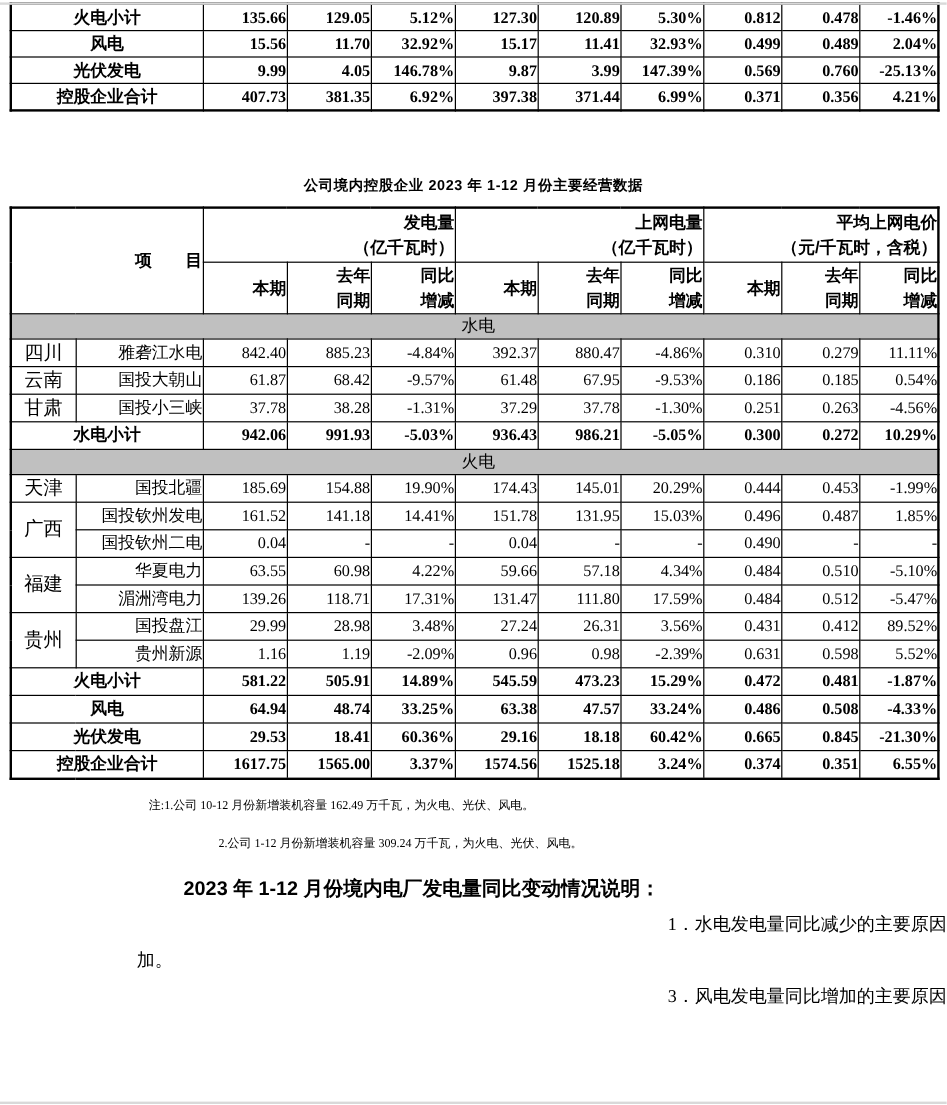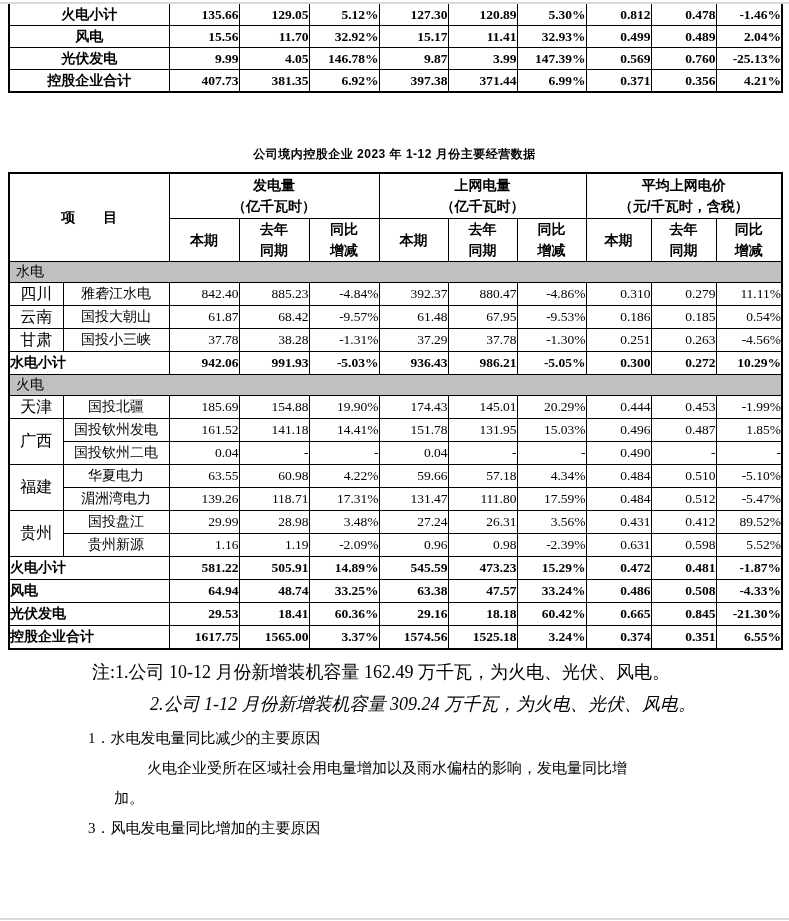--- a/index.html
+++ b/index.html
@@ -30,56 +30,56 @@
   
   .title{
     margin-top:53px;text-align:center;
     font-family:"Liberation Sans","DejaVu Sans",sans-serif;
     font-weight:bold;font-size:12px;letter-spacing:0.5px;
   }
 
   
   .main-tbl{margin-top:9px;}
   .main-tbl thead td{
-    text-align:center;font-weight:bold;font-size:14px;
+    text-align:right;font-weight:bold;font-size:14px;
     font-family:"Liberation Sans","DejaVu Sans",sans-serif;
     white-space:pre-line;line-height:1.5;
   }
   .group-head{height:44px;}
   .sub-head{height:40px;}
   .item-head{font-size:14.5px;}
 
   .section-row td{
-    background:#c0c0c0;height:20px;text-align:left;
+    background:#c0c0c0;height:20px;text-align:center;
     padding-left:6px;font-size:14px;
   }
   .data-row td{height:22px;}
   .province{text-align:center;font-size:16px;}
-  .company{text-align:center;padding-left:7px;font-size:14px;}
+  .company{text-align:right;padding-left:7px;font-size:14px;}
   .summary-row td{height:22px;font-weight:bold;}
   .summary-row .lbl{
-    text-align:left;font-size:14px;
+    text-align:center;font-size:14px;
     font-family:"Liberation Sans","DejaVu Sans",sans-serif;
   }
 
   
-  .notes{margin-top:6px;font-size:18px;}
+  .notes{margin-top:6px;font-size:10px;margin-left:32px;}
   .note{line-height:32px;white-space:nowrap;}
   .note1{padding-left:92px;}
-  .note2{padding-left:150px;font-style:italic;}
+  .note2{padding-left:150px;}
 
   
   .explain-heading{
     margin-top:9px;padding-left:153px;
     font-family:"Liberation Sans","DejaVu Sans",sans-serif;
     font-weight:bold;font-size:16.5px;line-height:24px;white-space:nowrap;
   }
   .explain-lines{margin-top:3px;font-size:15px;}
   .xline{line-height:30px;white-space:nowrap;}
-  .ind-item{padding-left:88px;}
+  .ind-item{padding-left:88px;text-align:right;}
   .ind-para{padding-left:147px;}
   .ind-wrap{padding-left:114px;}
 </style>
 </head>
 <body>
 
 <div class="page">
   <div class="page-edge top"></div>
 
   <table class="tbl top-tbl">
@@ -386,21 +386,21 @@
           <td class="num">6.55%</td>
         </tr>
       </tbody>
   </table>
 
   <div class="notes">
     <div class="note note1">注:1.公司 10-12 月份新增装机容量 162.49 万千瓦，为火电、光伏、风电。</div>
     <div class="note note2">2.公司 1-12 月份新增装机容量 309.24 万千瓦，为火电、光伏、风电。</div>
   </div>
 
+  <div class="explain-heading">2023 年 1-12 月份境内电厂发电量同比变动情况说明：</div>
   <div class="explain-lines">
       <div class="xline ind-item">1．水电发电量同比减少的主要原因</div>
-      <div class="xline ind-para">火电企业受所在区域社会用电量增加以及雨水偏枯的影响，发电量同比增</div>
       <div class="xline ind-wrap">加。</div>
       <div class="xline ind-item">3．风电发电量同比增加的主要原因</div>
     </div>
 
   <div class="page-edge bottom"></div>
 </div>
 
 </body></html>

